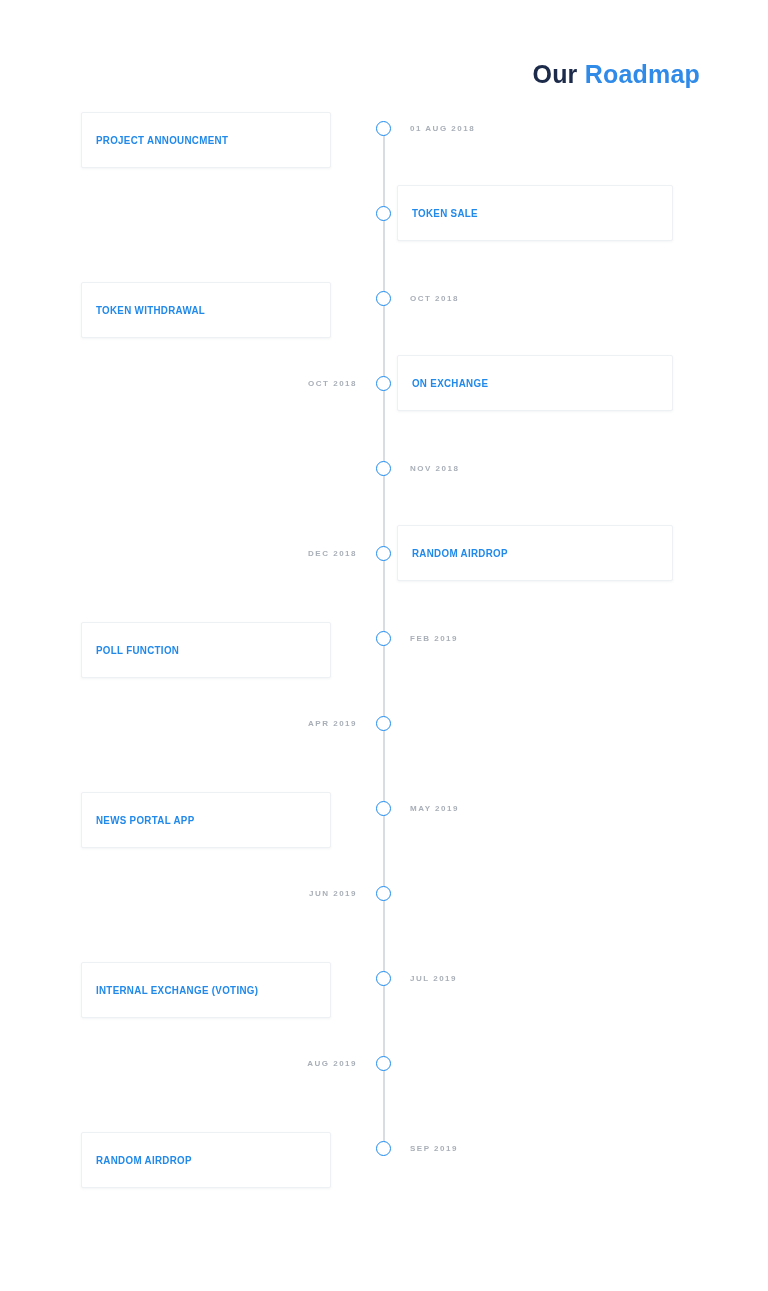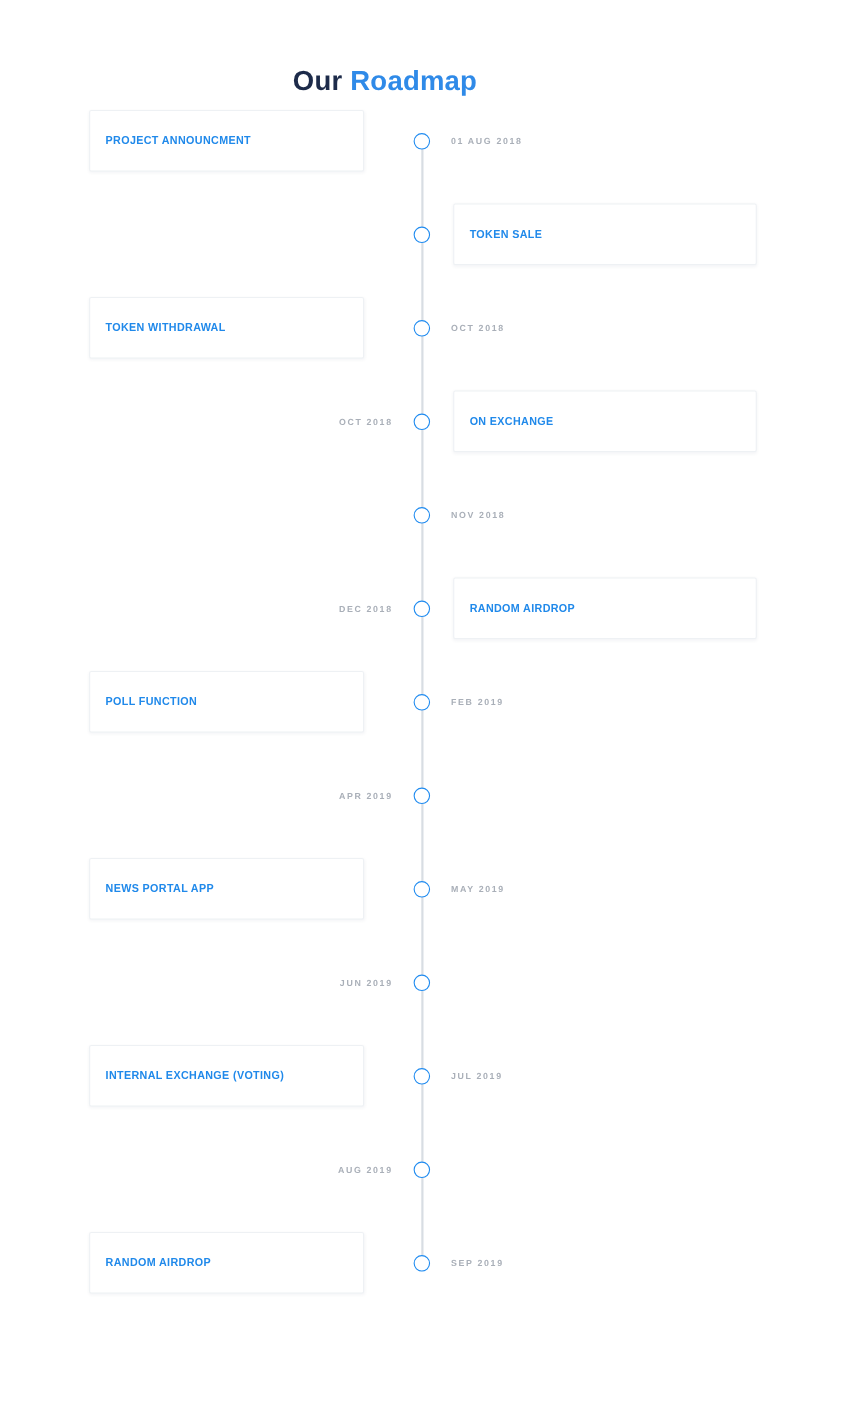--- a/index.html
+++ b/index.html
@@ -21,21 +21,21 @@
     height: 1291px;
     background: #ffffff;
   }
 
   
   .roadmap-title {
     position: absolute;
     top: 40px;
     left: 0;
     width: 700px;
-    text-align: center;
+    text-align: right;
     font-size: 25px;
     font-weight: bold;
     letter-spacing: 0.2px;
     line-height: 34px;
     white-space: nowrap;
   }
   .roadmap-title .t-our {
     color: #1d2b4a;
   }
   .roadmap-title .t-roadmap {
@@ -87,23 +87,24 @@
     border-radius: 2px;
     box-shadow: 0 1px 3px rgba(32, 53, 86, 0.055);
     box-sizing: border-box;
     display: flex;
     align-items: center;
     z-index: 2;
   }
   .tl-row.left .tl-card {
     left: 81px;
     width: 250px;
+    margin-top: 12px;
   }
   .tl-row.right .tl-card {
-    left: 412px;
+    left: 397px;
     width: 276px;
   }
   .tl-card-title {
     padding-left: 15px;
     font-size: 10.5px;
     font-weight: bold;
     letter-spacing: 0.35px;
     color: #2089ea;
     text-transform: uppercase;
     white-space: nowrap;

